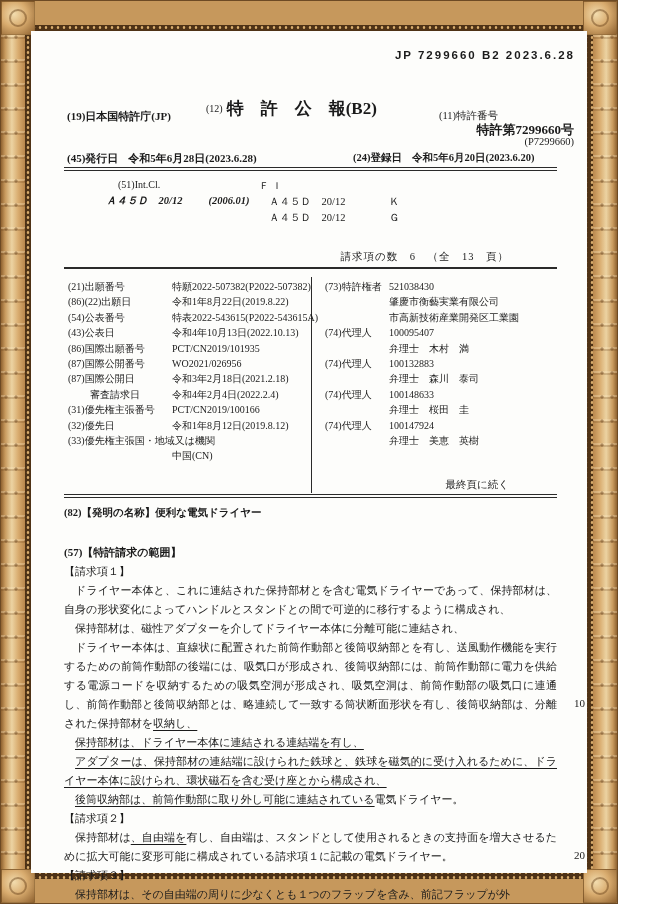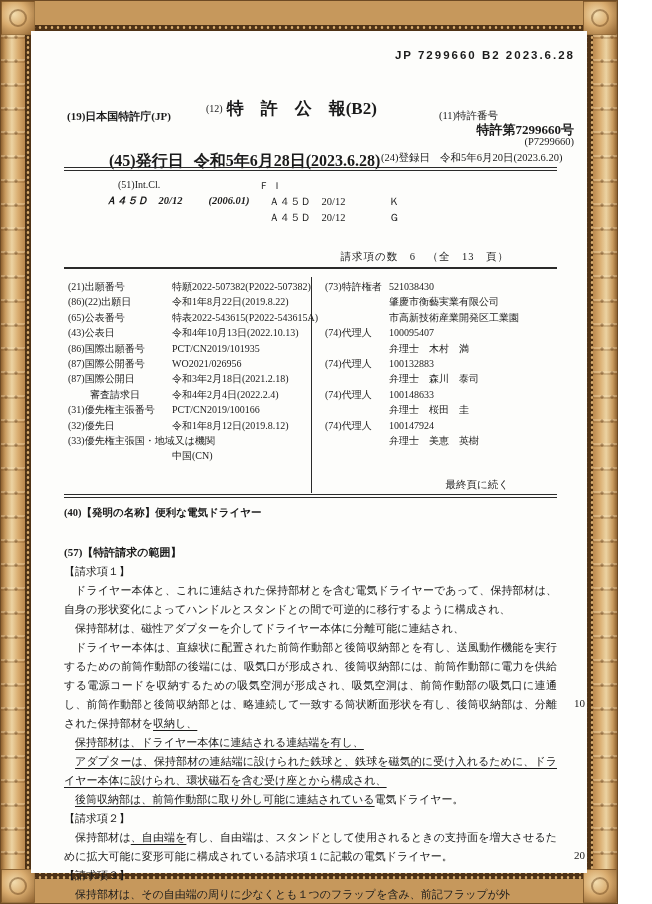--- a/index.html
+++ b/index.html
@@ -41,22 +41,22 @@
   .sans { font-family:"Liberation Sans","DejaVu Sans",sans-serif; }
 
   .jp-header { top:18px; right:12px; font-size:11.5px; letter-spacing:2px; font-weight:bold; }
   .office { top:78px; left:36px; font-size:11px; font-weight:bold; }
   .gazette { top:66px; left:175px; font-size:17px; font-weight:bold; white-space:nowrap; }
   .gazette .knum { font-size:10px; font-weight:normal; vertical-align:2px; margin-right:4px; }
   .pn-label { top:78px; left:408px; font-size:10.5px; }
   .pn-value { top:90px; right:13px; font-size:13px; font-weight:bold; }
   .pn-paren { top:105px; right:13px; font-size:10.5px; }
 
-  .date-issue { top:120px; left:36px; font-size:16px; font-weight:bold;margin-left:42px; }
-  .date-reg   { top:120px; left:322px; font-size:10.5px; font-weight:normal;margin-left:28px; }
+  .date-issue { top:120px; left:36px; font-size:11px; font-weight:bold; }
+  .date-reg   { top:120px; left:322px; font-size:10.5px; font-weight:bold; }
   .dlabel { margin-right:10px; }
 
   .rule-double { left:33px; right:30px; height:4px; border-top:1.5px solid #2a2a2a; border-bottom:1px solid #2a2a2a; }
   .rd1 { top:136px; } .rd2 { top:463px; }
   .rule-thick { top:236px; left:33px; right:30px; border-top:2px solid #2a2a2a; }
 
   .intcl-label { top:148px; left:45px; font-size:10px;margin-left:42px; }
   .intcl-row { top:163px; left:75px; font-size:10.5px; font-style:italic; font-weight:bold; }
   .intcl-row .ver { margin-left:26px; }
   .fi-label { top:148px; left:228px; font-size:10px; letter-spacing:3px; }
@@ -143,21 +143,21 @@
       <div class="bib-left">
           <div class="brow">
             <span class="blabel">(21)出願番号</span>
             <span class="bval">特願2022-507382(P2022-507382)</span>
           </div>
           <div class="brow">
             <span class="blabel">(86)(22)出願日</span>
             <span class="bval">令和1年8月22日(2019.8.22)</span>
           </div>
           <div class="brow">
-            <span class="blabel">(65)公表番号</span>
+            <span class="blabel">(54)公表番号</span>
             <span class="bval">特表2022-543615(P2022-543615A)</span>
           </div>
           <div class="brow">
             <span class="blabel">(43)公表日</span>
             <span class="bval">令和4年10月13日(2022.10.13)</span>
           </div>
           <div class="brow">
             <span class="blabel">(86)国際出願番号</span>
             <span class="bval">PCT/CN2019/101935</span>
           </div>
@@ -237,21 +237,21 @@
           <div class="brow">
             <span class="blabel"></span>
             <span class="bval">弁理士　美恵　英樹</span>
           </div>
         </div>
     </div>
     <div class="abs continues">最終頁に続く</div>
 
     <div class="abs rule-double rd2"></div>
 
-    <div class="abs title54">(40)【発明の名称】便利な電気ドライヤー</div>
+    <div class="abs title54">(82)【発明の名称】便利な電気ドライヤー</div>
 
     <div class="abs claims-head">(57)【特許請求の範囲】</div>
     <div class="abs claims-body">
         <p class="cl"><span>【請求項１】</span></p>
         <p class="cl"><span>　ドライヤー本体と、これに連結された保持部材とを含む電気ドライヤーであって、保持部材は、自身の形状変化によってハンドルとスタンドとの間で可逆的に移行するように構成され、</span></p>
         <p class="cl"><span>　保持部材は、磁性アダプターを介してドライヤー本体に分離可能に連結され、</span></p>
         <p class="cl"><span>　ドライヤー本体は、直線状に配置された前筒作動部と後筒収納部とを有し、送風動作機能を実行するための前筒作動部の後端には、吸気口が形成され、後筒収納部には、前筒作動部に電力を供給する電源コードを収納するための吸気空洞が形成され、吸気空洞は、前筒作動部の吸気口に連通し、前筒作動部と後筒収納部とは、略連続して一致する筒状断面形状を有し、後筒収納部は、分離された保持部材を</span><span class="u">収納し、</span></p>
         <p class="cl"><span>　</span><span class="u">保持部材は、ドライヤー本体に連結される連結端を有し、</span></p>
         <p class="cl"><span>　</span><span class="u">アダプターは、保持部材の連結端に設けられた鉄球と、鉄球を磁気的に受け入れるために、ドライヤー本体に設けられ、環状磁石を含む受け座とから構成され、</span></p>
         <p class="cl"><span>　</span><span class="u">後筒収納部は、前筒作動部に取り外し可能に連結されている</span><span>電気ドライヤー。</span></p>

